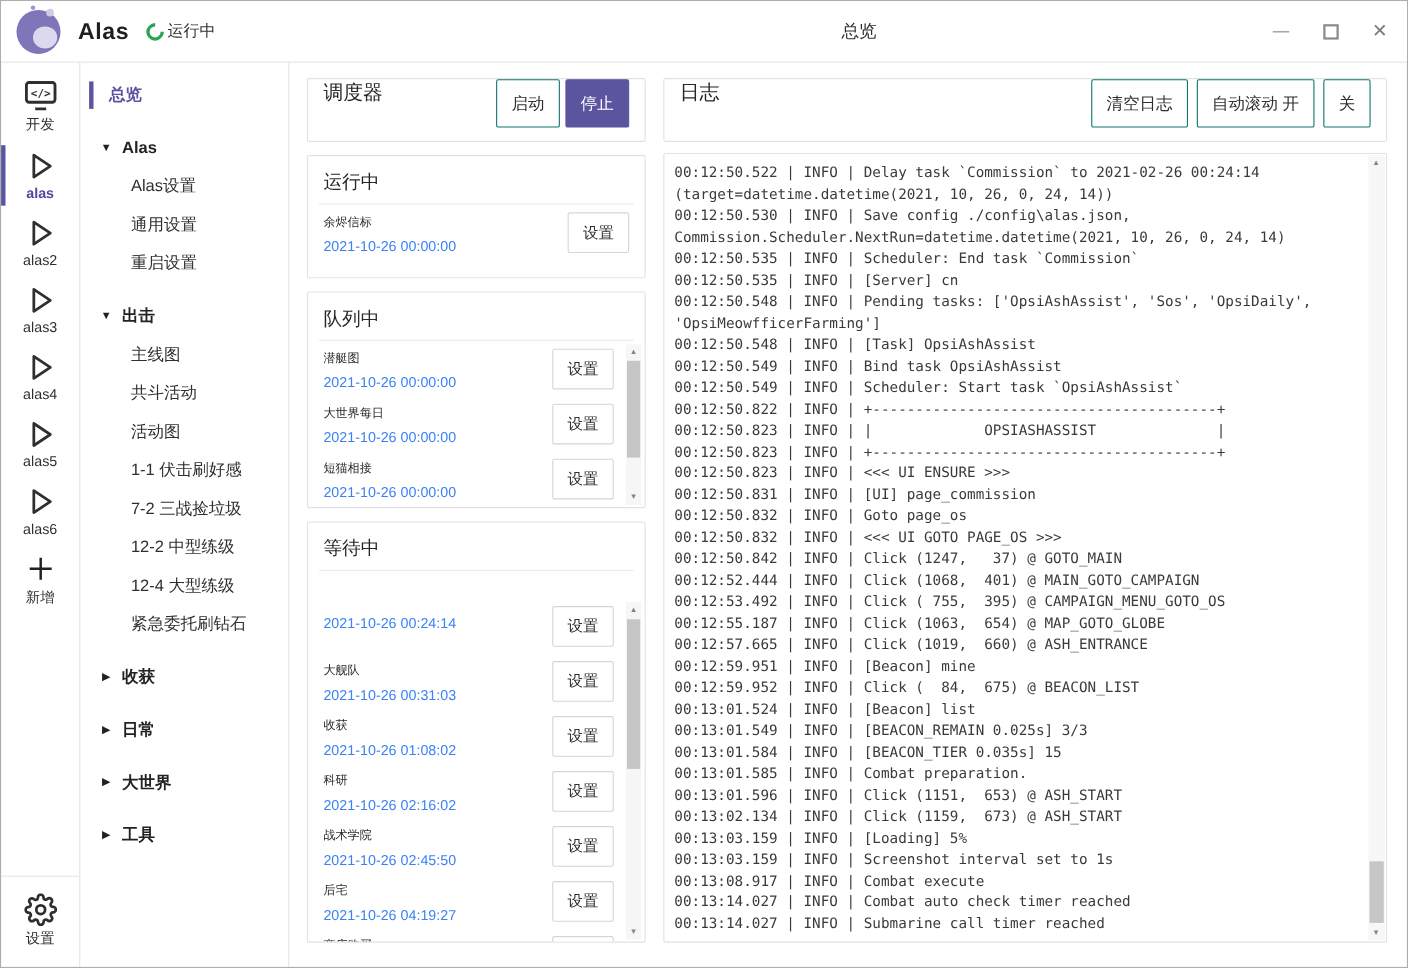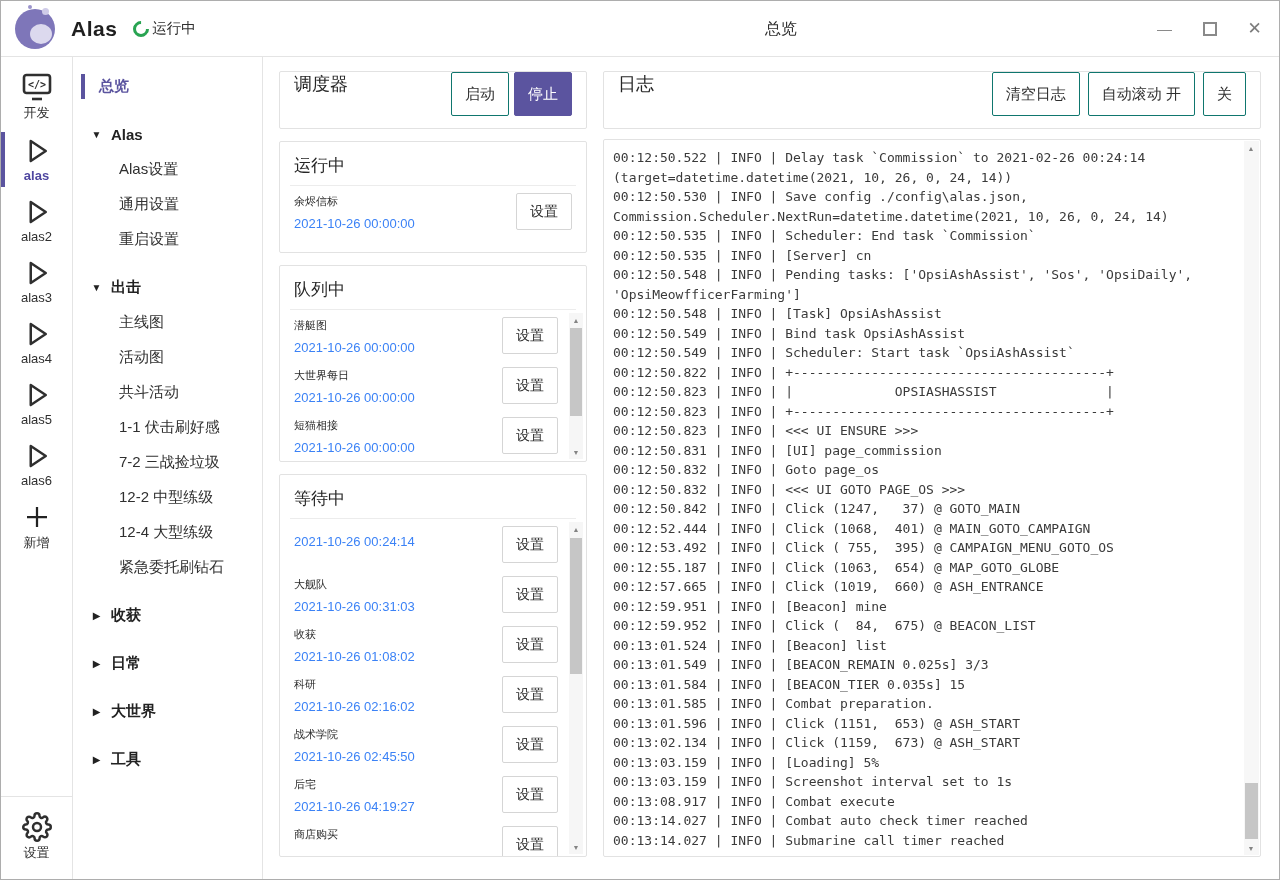--- a/index.html
+++ b/index.html
@@ -56,21 +56,21 @@
   .panel-head { flex:0 0 58px; display:flex; align-items:flex-start; padding:0 14px; }
   .panel-title { font-size:18px; color:#262626; }
   .head-btns { margin-left:auto; display:flex; gap:5px; }
   .btn { border:1px solid #0f766e; background:#fff; color:#2f2f2f; font-size:15px; height:44px; padding:0 13px; border-radius:2px; cursor:pointer; font-family:inherit; white-space:nowrap; }
   .btn.primary { background:#5b549f; border-color:#5b549f; color:#fff; }
 
   
   .task-card { display:flex; flex-direction:column; min-height:0; }
   .task-card.running { flex:0 0 112px; }
   .task-card.pending { flex:0 0 197px; }
-  .task-card.waiting { flex:1; }
+  .task-card.waiting { flex:1;gap:25px; }
   .task-head { flex:0 0 44px; margin:0 10px; padding:12px 4px 0; font-size:17px; color:#262626; border-bottom:1px solid #ececec; }
   .task-body { position:relative; flex:1; min-height:0; overflow:hidden; margin-top:3px; }
   .task-rows { padding-left:14px; }
   .task-row { position:relative; height:50px; padding-top:5px; }
   .task-name { font-size:11px; color:#2b2b2b; }
   .task-time { font-size:13px; color:#3b82f6; margin-top:7px; }
   .set-btn { position:absolute; top:4px; width:56px; height:37px; border:1px solid #d5d5d5; background:#fff; border-radius:2px; font-size:14px; color:#2f2f2f; cursor:pointer; font-family:inherit; }
   .task-card.running .set-btn { right:14px; }
   .task-card.pending .set-btn, .task-card.waiting .set-btn { right:28px; }
 
@@ -209,24 +209,24 @@
           <span>重启设置</span>
         </div>
       <div class="menu-group">
           <span class="caret">▼</span>
           <span>出击</span>
         </div>
       <div class="menu-item">
           <span>主线图</span>
         </div>
       <div class="menu-item">
+          <span>共斗活动</span>
+        </div>
+      <div class="menu-item">
           <span>活动图</span>
-        </div>
-      <div class="menu-item">
-          <span>共斗活动</span>
         </div>
       <div class="menu-item">
           <span>1-1 伏击刷好感</span>
         </div>
       <div class="menu-item">
           <span>7-2 三战捡垃圾</span>
         </div>
       <div class="menu-item">
           <span>12-2 中型练级</span>
         </div>

